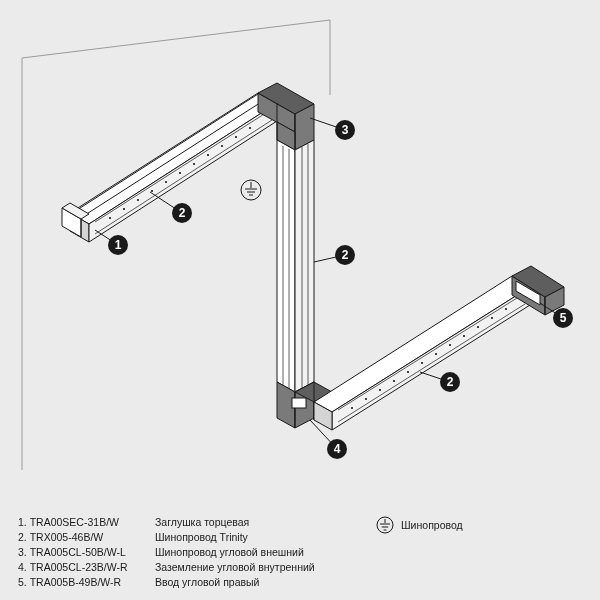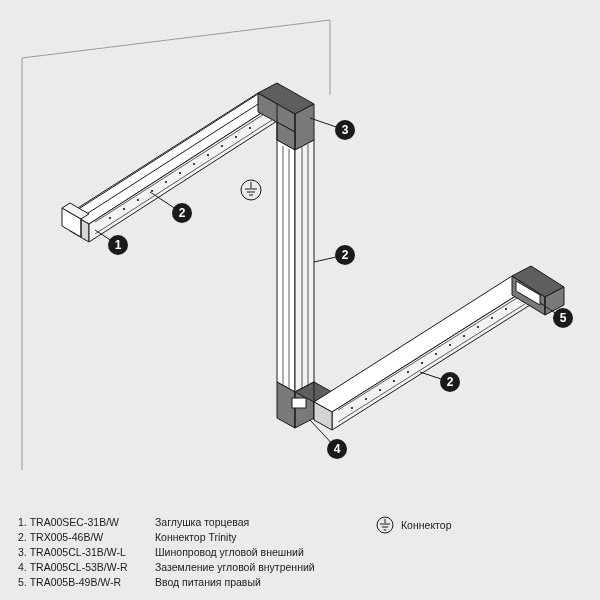--- a/index.html
+++ b/index.html
@@ -230,44 +230,44 @@
 
   <div id="legend">
 
     <div class="legend-row" style="top:8px;">
       <span class="legend-num"><span>1.</span>&nbsp;<span>TRA00SEC-31B/W</span></span>
       <span class="legend-desc">Заглушка торцевая</span>
     </div>
 
     <div class="legend-row" style="top:23px;">
       <span class="legend-num"><span>2.</span>&nbsp;<span>TRX005-46B/W</span></span>
-      <span class="legend-desc">Коннектор Trinity</span>
+      <span class="legend-desc">Шинопровод Trinity</span>
     </div>
 
     <div class="legend-row" style="top:38px;">
-      <span class="legend-num"><span>3.</span>&nbsp;<span>TRA005CL-31B/W-L</span></span>
+      <span class="legend-num"><span>3.</span>&nbsp;<span>TRA005CL-50B/W-L</span></span>
       <span class="legend-desc">Шинопровод угловой внешний</span>
     </div>
 
     <div class="legend-row" style="top:53px;">
-      <span class="legend-num"><span>4.</span>&nbsp;<span>TRA005CL-53B/W-R</span></span>
+      <span class="legend-num"><span>4.</span>&nbsp;<span>TRA005CL-23B/W-R</span></span>
       <span class="legend-desc">Заземление угловой внутренний</span>
     </div>
 
     <div class="legend-row" style="top:68px;">
       <span class="legend-num"><span>5.</span>&nbsp;<span>TRA005B-49B/W-R</span></span>
-      <span class="legend-desc">Ввод питания правый</span>
+      <span class="legend-desc">Ввод угловой правый</span>
     </div>
 
     <div class="ground-legend">
       <svg class="gl-icon" viewBox="0 0 20 18">
         <circle cx="10" cy="9" r="8" fill="none" stroke="#1a1a1a" stroke-width="1"></circle>
         <line x1="10" y1="3" x2="10" y2="7" stroke="#1a1a1a" stroke-width="1"></line>
         <line x1="5" y1="8" x2="15" y2="8" stroke="#1a1a1a" stroke-width="1"></line>
         <line x1="6.8" y1="11" x2="13.2" y2="11" stroke="#1a1a1a" stroke-width="1"></line>
         <line x1="8.6" y1="14" x2="11.4" y2="14" stroke="#1a1a1a" stroke-width="1"></line>
       </svg>
-      <span class="gl-label">Коннектор</span>
+      <span class="gl-label">Шинопровод</span>
     </div>
 
   </div>
 
 </div>
 
 </body></html>

